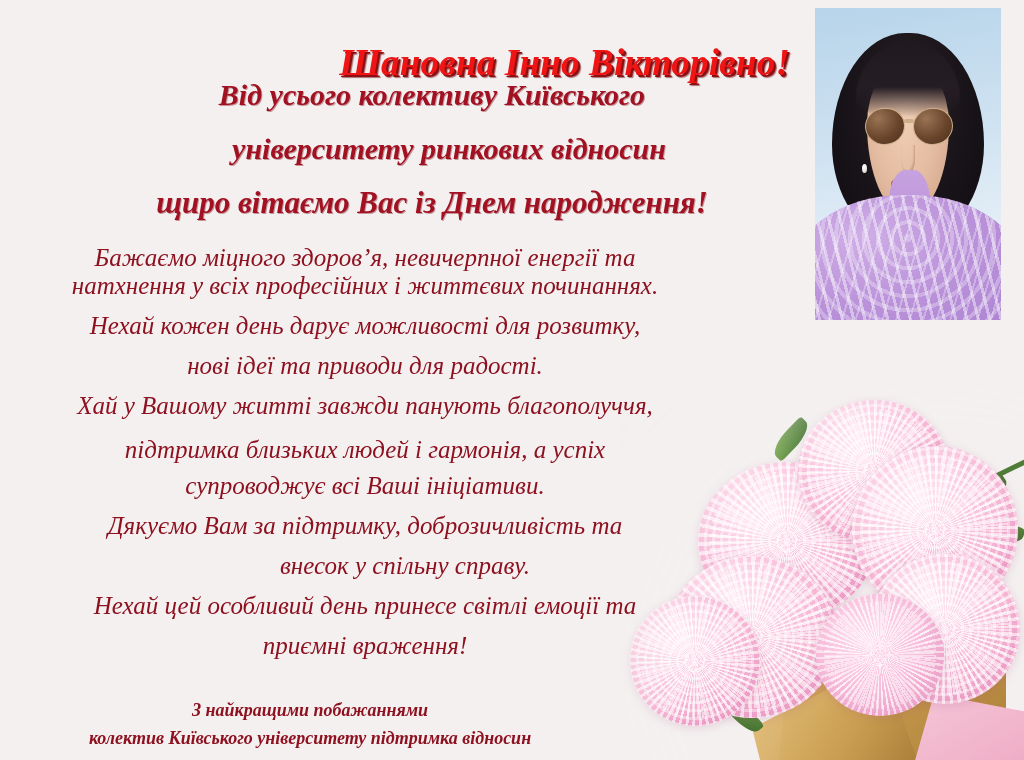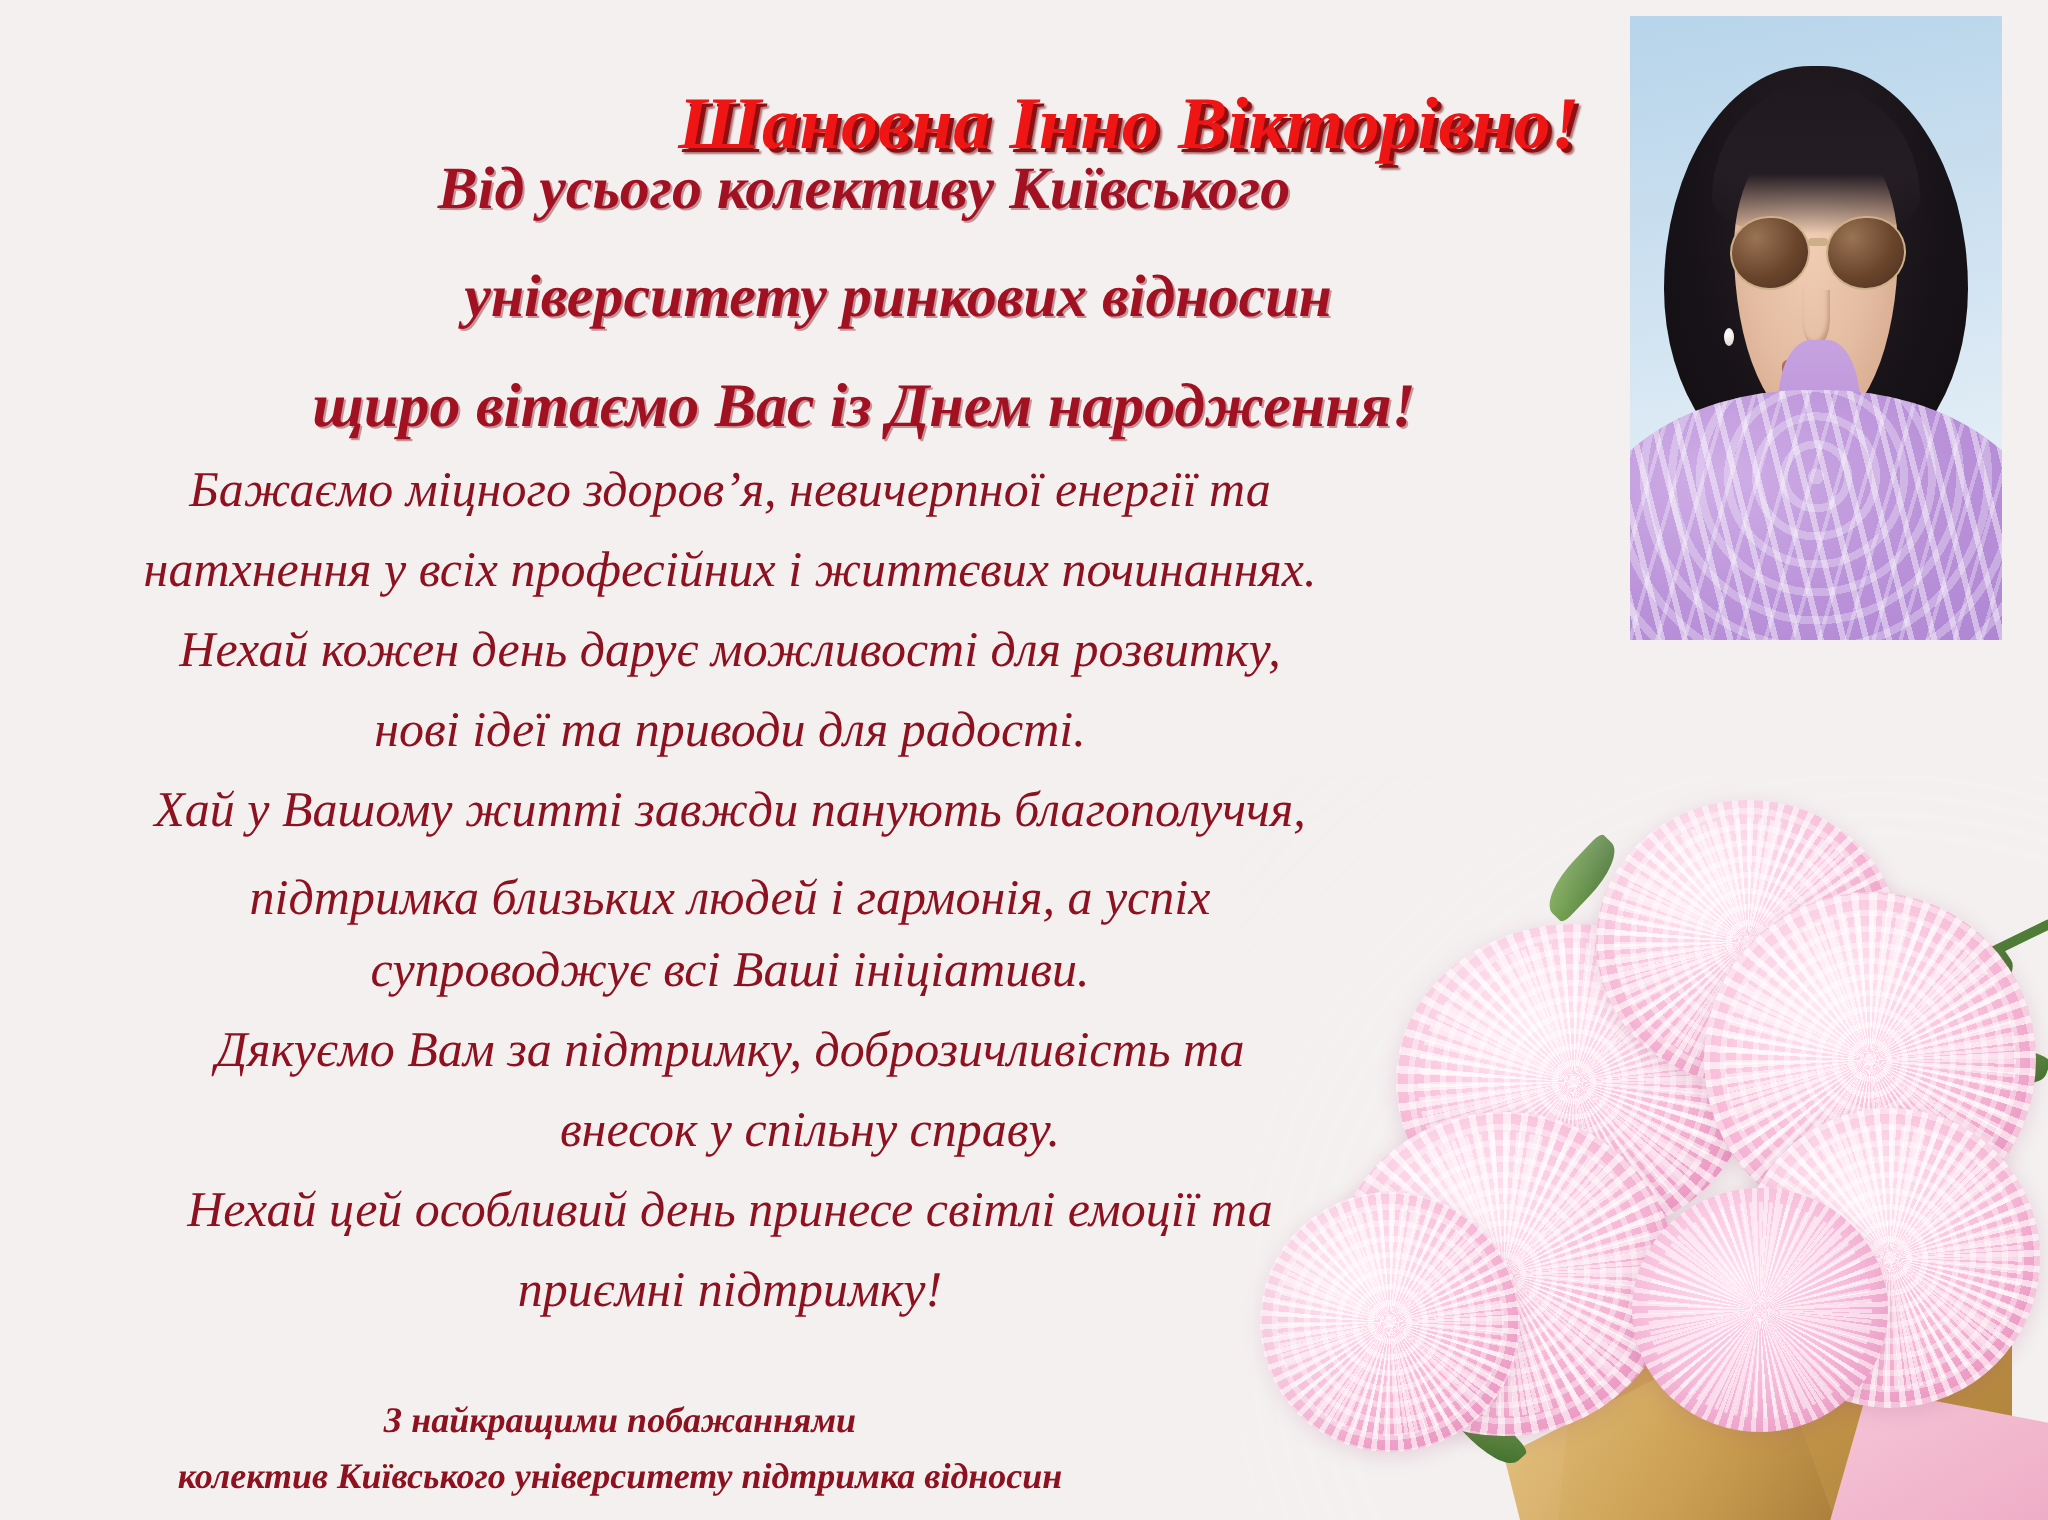--- a/index.html
+++ b/index.html
@@ -363,29 +363,29 @@
   </div>
 
   <div class="text-layer">
 
     <div class="title-main">Шановна Інно Вікторівно!</div>
 
     <div class="title-sub l1">Від усього колективу Київського</div>
     <div class="title-sub l2">університету ринкових відносин</div>
     <div class="title-sub l3">щиро вітаємо Вас із Днем народження!</div>
 
-    <div class="body-line" style="top:232px;">Бажаємо міцного здоров’я, невичерпної енергії та</div>
+    <div class="body-line" style="top:244px;">Бажаємо міцного здоров’я, невичерпної енергії та</div>
     <div class="body-line" style="top:272px;">натхнення у всіх професійних і життєвих починаннях.</div>
     <div class="body-line" style="top:312px;">Нехай кожен день дарує можливості для розвитку,</div>
     <div class="body-line" style="top:352px;">нові ідеї та приводи для радості.</div>
     <div class="body-line" style="top:392px;">Хай у Вашому житті завжди панують благополуччя,</div>
     <div class="body-line" style="top:436px;">підтримка близьких людей і гармонія, а успіх</div>
     <div class="body-line" style="top:472px;">супроводжує всі Ваші ініціативи.</div>
     <div class="body-line" style="top:512px;">Дякуємо Вам за підтримку, доброзичливість та</div>
     <div class="body-line" style="top:552px;padding-left:40px;">внесок у спільну справу.</div>
     <div class="body-line" style="top:592px;">Нехай цей особливий день принесе світлі емоції та</div>
-    <div class="body-line" style="top:632px;">приємні підтримку!</div>
+    <div class="body-line" style="top:632px;">приємні враження!</div>
 
     <div class="sign-line" style="top:700px;">З найкращими побажаннями</div>
     <div class="sign-line" style="top:728px;">колектив Київського університету підтримка відносин</div>
 
   </div>
 </div>
 
 </body></html>

